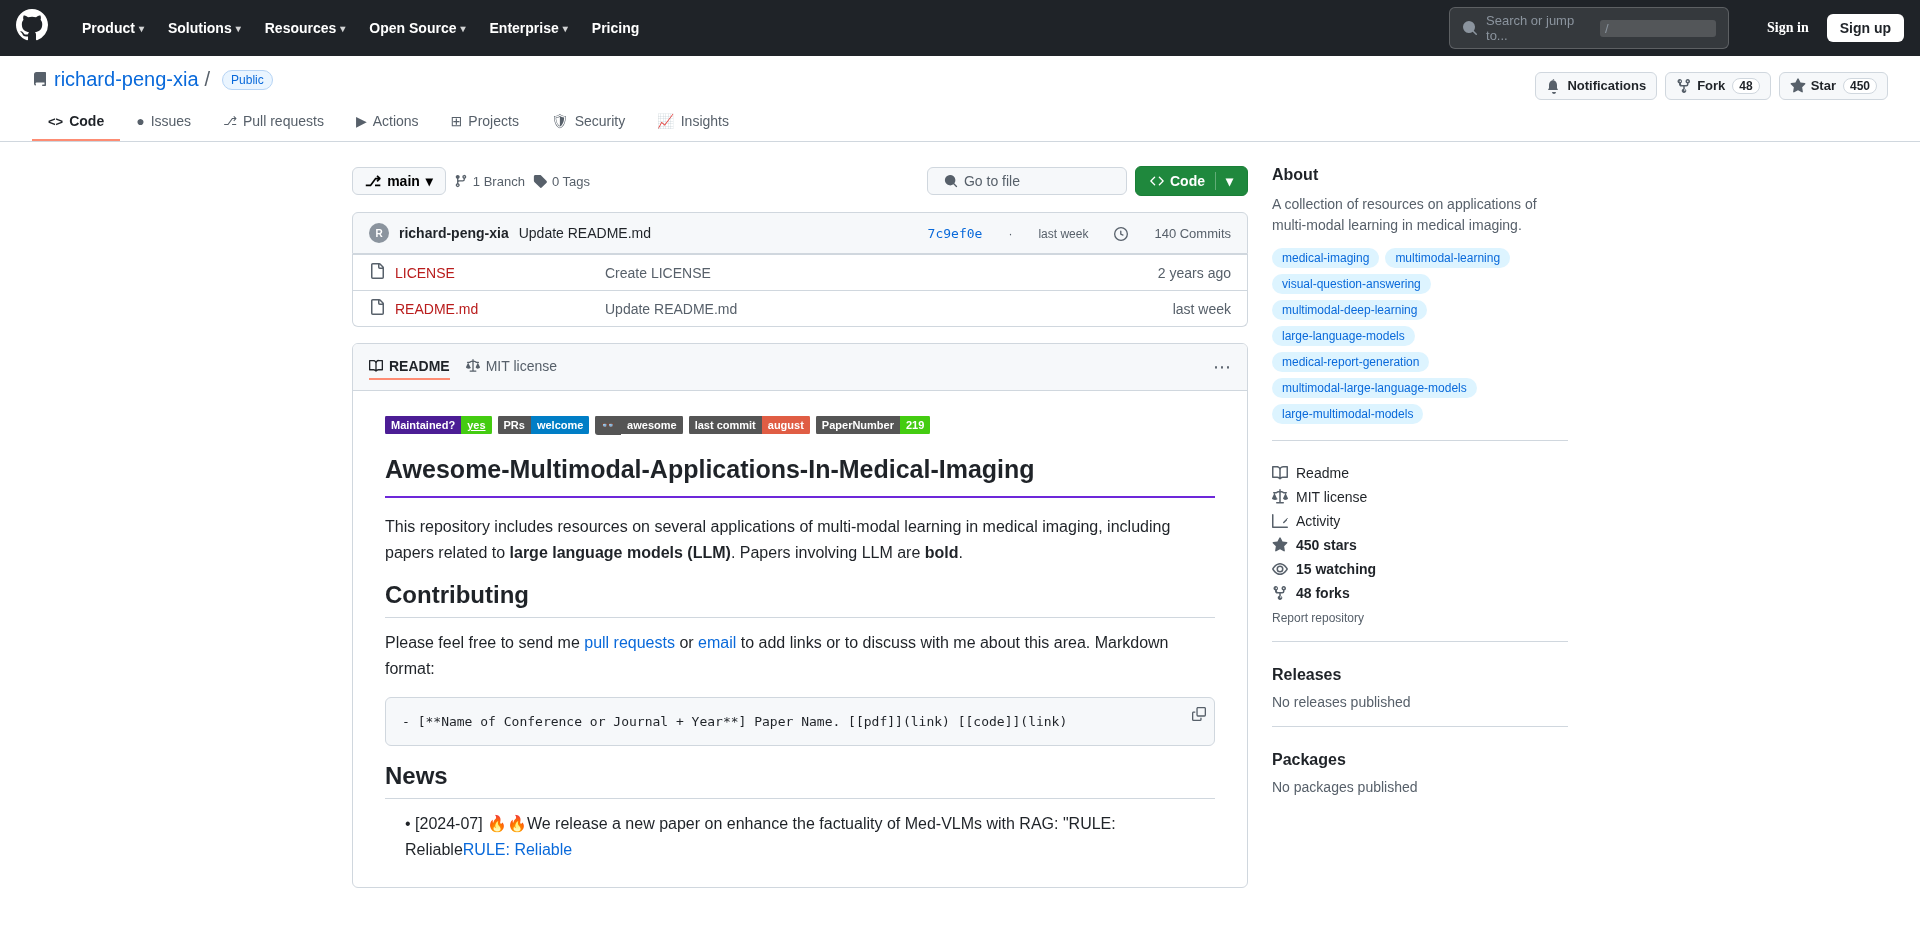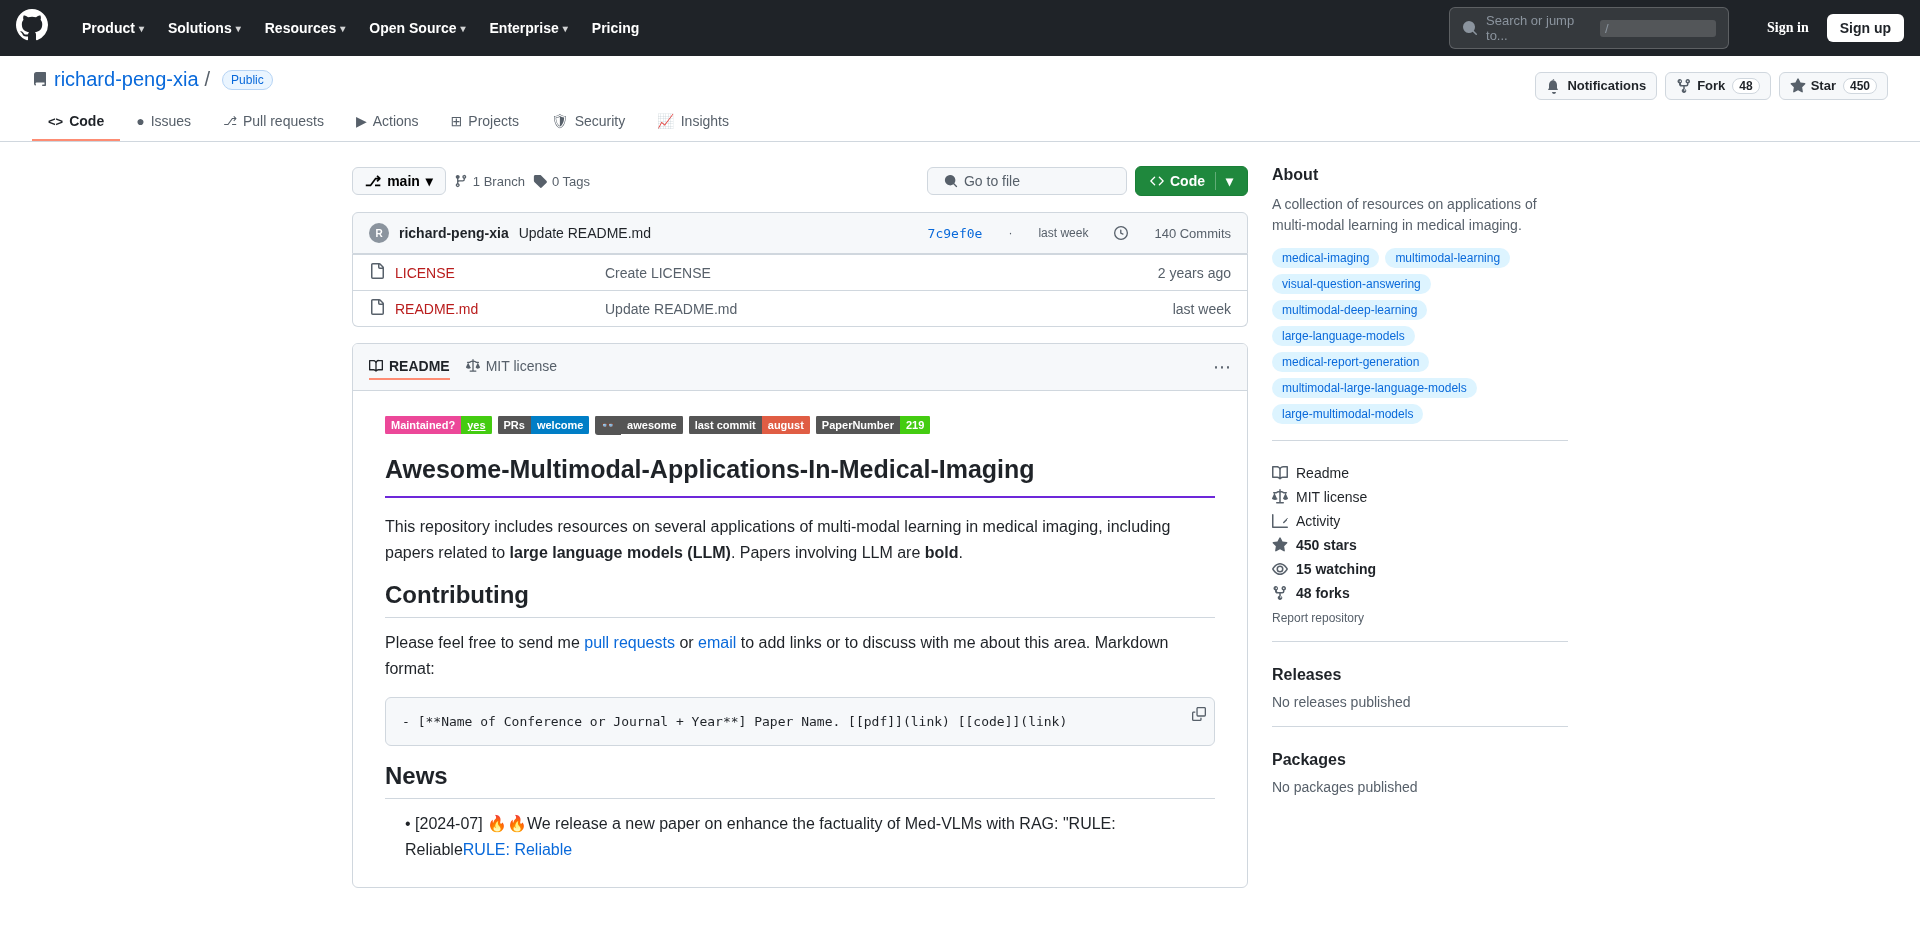--- a/index.html
+++ b/index.html
@@ -47,21 +47,21 @@
     .ref-badges { display: flex; align-items: center; gap: 8px; }
     .ref-badge { display: flex; align-items: center; gap: 5px; color: #57606a; font-size: 13px; cursor: pointer; }
     .go-to-file-btn { margin-left: auto; display: flex; align-items: center; gap: 6px; border: 1px solid #d0d7de; border-radius: 6px; padding: 5px 16px; background: #f6f8fa; font-size: 14px; cursor: pointer; color: #57606a; min-width: 200px; }
     .code-btn { display: flex; align-items: center; gap: 6px; background: #1f883d; color: #fff; border: 1px solid #1a7f37; border-radius: 6px; padding: 5px 14px; font-size: 14px; font-weight: 600; cursor: pointer; }
 
     
     .commit-bar { display: flex; align-items: center; gap: 10px; background: #f6f8fa; border: 1px solid #d0d7de; border-radius: 6px 6px 0 0; padding: 10px 16px; }
     .commit-avatar { width: 20px; height: 20px; border-radius: 50%; background: #ccc; font-size: 11px; display: flex; align-items: center; justify-content: center; overflow: hidden; }
     .commit-author { font-weight: 600; font-size: 14px; cursor: pointer; color: #1f2328; }
     .commit-message { color: #1f2328; font-size: 14px; cursor: pointer; }
-    .commit-meta { margin-left: auto; display: flex; align-items: center; gap: 26px; color: #57606a; font-size: 12px; }
+    .commit-meta { margin-left: auto; display: flex; align-items: flex-end; gap: 26px; color: #57606a; font-size: 12px; }
     .commit-hash { color: #0969da; font-family: monospace; font-size: 13px; cursor: pointer; }
     .commits-link { display: flex; align-items: center; gap: 4px; color: #57606a; font-size: 13px; cursor: pointer; }
 
     
     .file-table { border: 1px solid #d0d7de; border-top: none; border-radius: 0 0 6px 6px; overflow: hidden; }
     .file-row { display: flex; align-items: center; gap: 10px; padding: 8px 16px; border-top: 1px solid #d0d7de; }
     .file-icon { color: #57606a; font-size: 15px; }
     .file-name { color: #b91c1c; cursor: pointer; font-size: 14px; flex: 0 0 200px; }
     .file-commit-msg { color: #57606a; font-size: 14px; flex: 1; }
     .file-time { color: #57606a; font-size: 14px; margin-left: auto; white-space: nowrap; }
@@ -311,21 +311,21 @@
                 <path d="M8.75.75a.75.75 0 00-1.5 0V2h-.984c-.305 0-.604.08-.869.23l-1.288.737A.25.25 0 013.984 3H1.75a.75.75 0 000 1.5h.428L.066 9.192a.75.75 0 00.154.838l.53-.53-.53.53v.001l.002.002.002.002.006.006.016.015.045.04a3.514 3.514 0 00.686.45A4.492 4.492 0 003 11c.88 0 1.556-.22 2.023-.454a3.515 3.515 0 00.686-.45l.045-.04.016-.015.006-.006.002-.002.001-.002L5.25 9.53l-.53.53a.75.75 0 00.154-.838L2.76 4.5h1.224c.305 0 .604-.08.869-.23l1.288-.737a.25.25 0 01.125-.033h.984V13h-2.5a.75.75 0 000 1.5h6.5a.75.75 0 000-1.5h-2.5V3.5h.984a.25.25 0 01.125.033l1.288.737c.265.15.564.23.869.23h1.224l-2.114 4.692a.75.75 0 00.154.838l.53-.53-.53.53v.001l.002.002.002.002.006.006.016.015.045.04a3.512 3.512 0 00.686.45A4.492 4.492 0 0013 11c.88 0 1.556-.22 2.023-.454a3.512 3.512 0 00.686-.45l.045-.04.016-.015.006-.006.002-.002.001-.002-.529-.531.53.53a.75.75 0 00.154-.838L13.771 4.5H14.25a.75.75 0 000-1.5h-2.234a.25.25 0 01-.125-.033l-1.288-.737A1.75 1.75 0 009.735 2H8.75V.75z"></path>
               </svg>
             <span>MIT license</span>
           </a>
           <span class="readme-menu-icon">⋯</span>
         </div>
         <div class="readme-body">
 
           <div class="badges-row">
             <span class="badge-img">
-              <span class="badge-left" style="background:#ec4899;text-align:right;">Maintained?</span>
+              <span class="badge-left" style="background:#4c1d95;text-align:right;">Maintained?</span>
               <span class="badge-right badge-green" style="background:#4c1;text-decoration:underline;">yes</span>
             </span>
             <span class="badge-img">
               <span class="badge-left" style="background:#555;">PRs</span>
               <span class="badge-right" style="background:#007ec6;color:#fff;">welcome</span>
             </span>
             <span class="badge-img">
               <span class="badge-left" style="background:#555;">👓</span>
               <span class="badge-right" style="background:#555;color:#fff;">awesome</span>
             </span>

